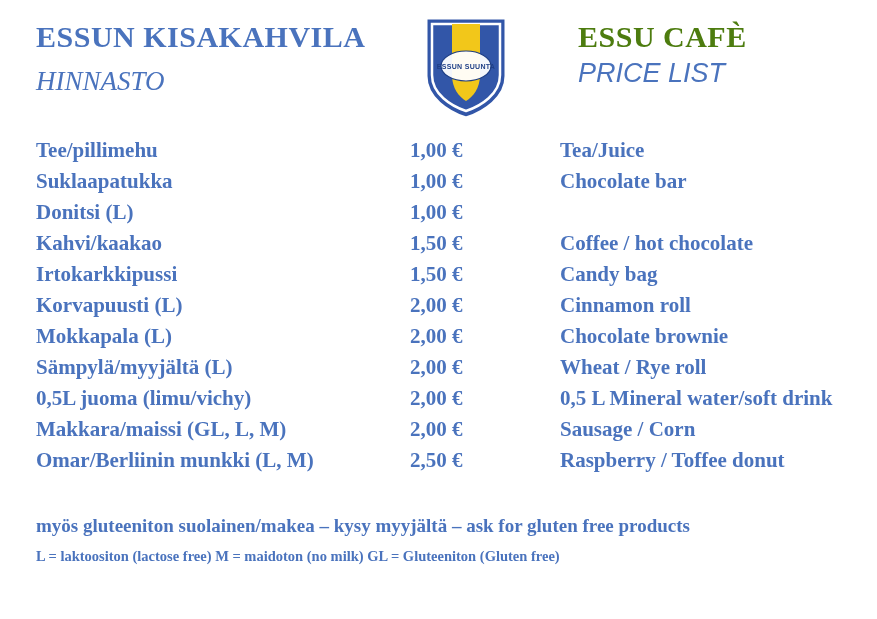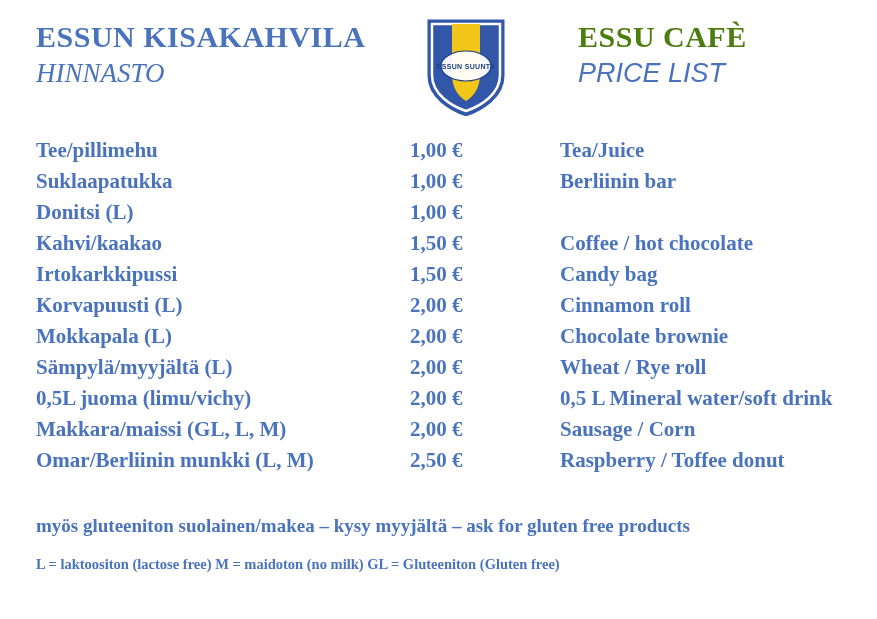--- a/index.html
+++ b/index.html
@@ -39,21 +39,21 @@
     font-size: 30px;
     letter-spacing: 0.5px;
     color: #4a73bd;
     line-height: 1.1;
   }
   .subtitle-fi {
     font-family: "Liberation Serif", serif;
     font-style: italic;
     font-size: 27px;
     color: #4a73bd;
-    margin-top: 6px;
+    margin-top: 14px;
     line-height: 1.1;
   }
   .header-right {
     position: absolute;
     left: 578px;
     top: 20px;
     width: 290px;
   }
   .title-en {
     font-family: "Liberation Serif", serif;
@@ -137,21 +137,21 @@
     width: 820px;
   }
   .footer-note {
     font-family: "Liberation Serif", serif;
     font-weight: bold;
     font-size: 19px;
     color: #4a73bd;
     line-height: 1.2;
   }
   .footer-legend {
-    margin-top: 18px;
+    margin-top: 10px;
     font-family: "Liberation Serif", serif;
     font-weight: bold;
     font-size: 14.5px;
     color: #4a73bd;
     line-height: 1.2;
   }
 </style>
 </head>
 <body>
 
@@ -182,21 +182,21 @@
 
   <div class="menu">
     <div class="row">
       <div class="col-fi">Tee/pillimehu</div>
       <div class="col-price">1,00 €</div>
       <div class="col-en">Tea/Juice</div>
     </div>
     <div class="row">
       <div class="col-fi">Suklaapatukka</div>
       <div class="col-price">1,00 €</div>
-      <div class="col-en">Berliinin bar</div>
+      <div class="col-en">Chocolate bar</div>
     </div>
     <div class="row">
       <div class="col-fi">Donitsi (L)</div>
       <div class="col-price">1,00 €</div>
     </div>
     <div class="row">
       <div class="col-fi">Kahvi/kaakao</div>
       <div class="col-price">1,50 €</div>
       <div class="col-en">Coffee / hot chocolate</div>
     </div>

